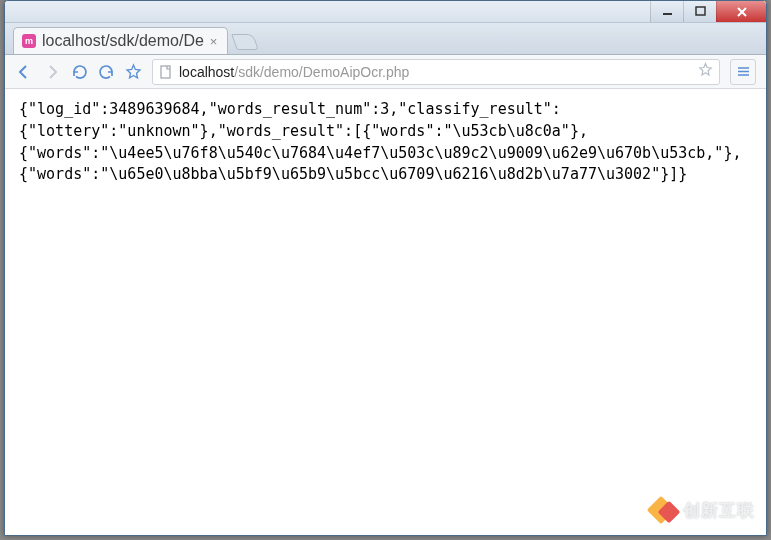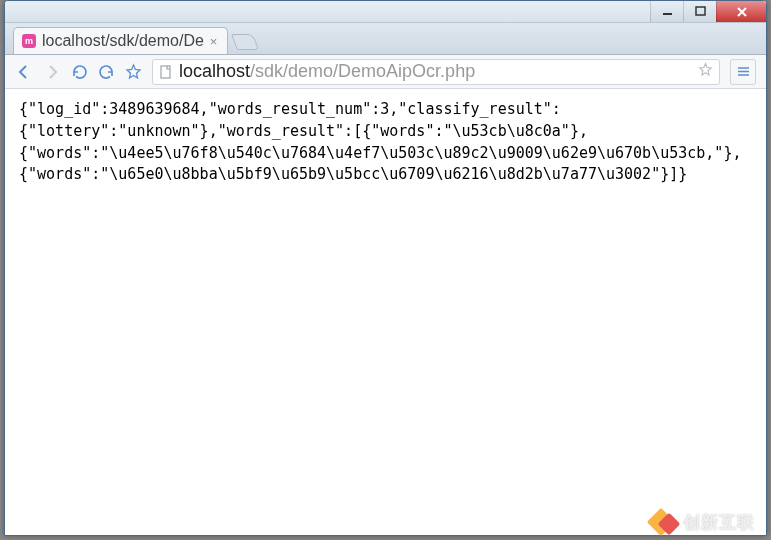--- a/index.html
+++ b/index.html
@@ -117,21 +117,21 @@
       align-items: center;
       height: 26px;
       border: 1px solid #cfd5db;
       border-radius: 3px;
       background: #fff;
       padding: 0 6px;
       gap: 6px;
     }
     .url-text {
       flex: 1;
-      font-size: 18px;
+      font-size: 14px;
       color: #222;
       white-space: nowrap;
       overflow: hidden;
     }
     .url-text .gray { color: #999; }
     .star-outline { color: #b7bec6; }
     .hamburger {
       width: 26px; height: 26px;
       border: 1px solid #cfd5db;
       border-radius: 3px;
@@ -144,21 +144,21 @@
       padding: 10px 14px;
       font-family: "SimSun", "NSimSun", monospace;
       font-size: 15px;
       color: #000;
       line-height: 1.45;
       white-space: pre-wrap;
       word-break: break-all;
     }
     .watermark {
       position: absolute;
-      bottom: 4px;
+      bottom: 16px;
       right: 16px;
       display: flex;
       align-items: center;
       gap: 6px;
       opacity: 0.85;
     }
     .watermark-logo {
       width: 28px; height: 28px;
       position: relative;
     }

